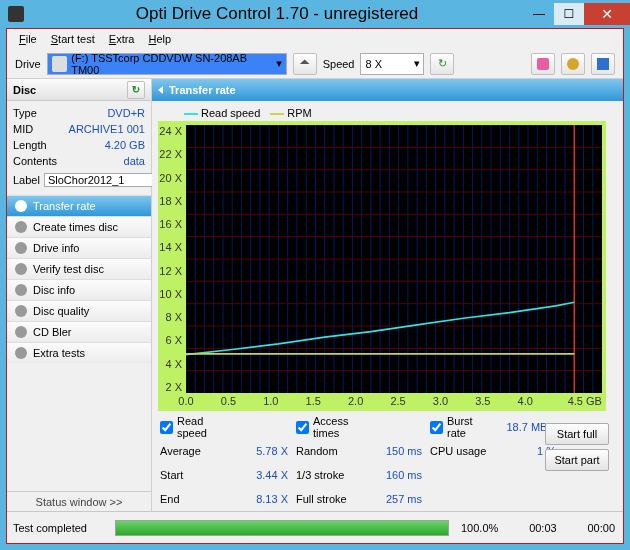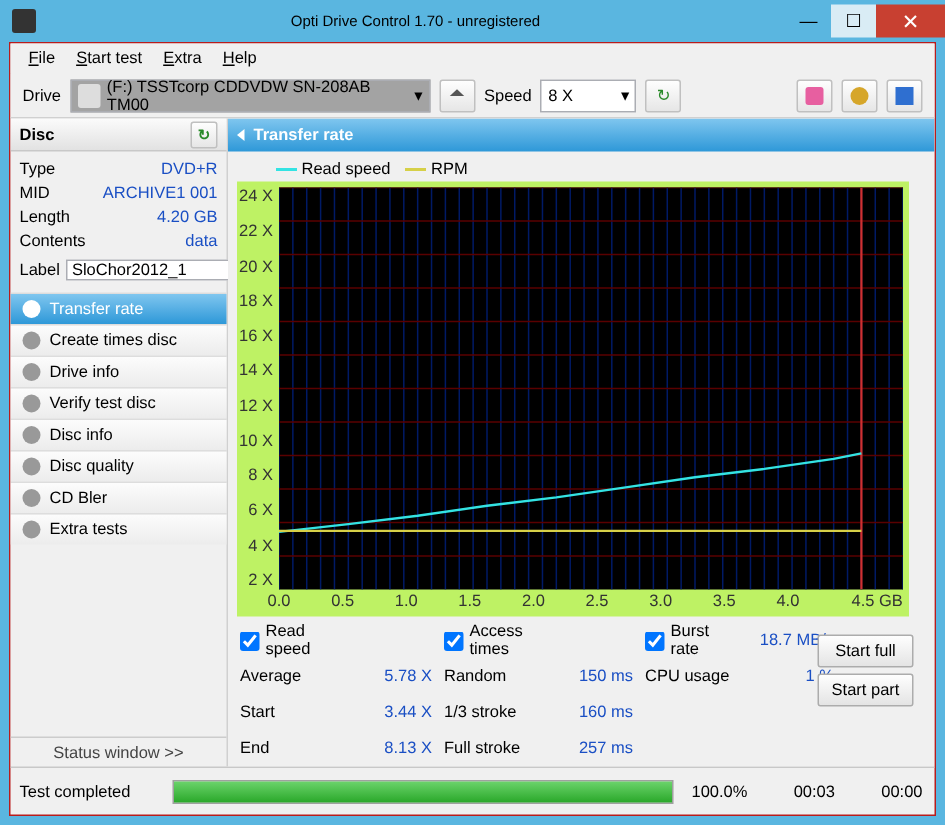--- a/index.html
+++ b/index.html
@@ -1,31 +1,31 @@
 <!DOCTYPE html>
 <html><head>
 <meta charset="utf-8">
 <style>
 *{box-sizing:border-box;margin:0;padding:0;font-family:"Segoe UI",Tahoma,sans-serif;font-size:11px}
 body{background:#5ab6e0;width:630px;height:550px;overflow:hidden}
 .win{background:#5ab6e0;width:630px;height:550px;display:flex;flex-direction:column}
 .titlebar{height:28px;display:flex;align-items:center;padding:0 0 0 8px;color:#000}
 .titlebar .ico{width:16px;height:16px;background:#333;border-radius:2px;margin-right:6px}
-.titlebar .ttl{flex:1;text-align:center;font-size:10px}
+.titlebar .ttl{flex:1;text-align:center;font-size:17px}
 .wbtns{display:flex}
 .wbtn{width:30px;height:22px;display:flex;align-items:center;justify-content:center;font-size:12px;color:#000}
 .wbtn.close{width:46px;background:#c84031;color:#fff;font-size:14px}
 .wbtn.max{background:#d9ecf5}
 .client{flex:1;background:#f0f0f0;margin:0 6px 6px 6px;display:flex;flex-direction:column;border:1px solid #b91c1c}
 .menubar{height:20px;display:flex;align-items:center;gap:2px;padding:2px 6px;background:#f0f0f0}
 .menubar span{padding:2px 6px;cursor:default}
 .menubar span u{text-decoration:underline}
 .toolbar{height:30px;display:flex;align-items:center;gap:6px;padding:3px 8px;border-bottom:1px solid #d0d0d0;background:#f0f0f0}
 .toolbar .lbl{font-weight:normal}
-.drvcombo{flex:0 0 240px;height:22px;border:1px solid #abadb3;background:#a3a3a3;display:flex;align-items:center;padding:0 4px;gap:4px}
+.drvcombo{flex:0 0 240px;height:22px;border:1px solid #abadb3;background:#3b82f6;display:flex;align-items:center;padding:0 4px;gap:4px}
 .drvcombo .di{width:16px;height:16px;background:#ddd;border-radius:2px}
 .spdcombo{width:64px;height:22px;border:1px solid #abadb3;background:#fff;padding:0 4px;display:flex;align-items:center;justify-content:space-between}
 .tbtn{width:24px;height:22px;border:1px solid #c0c0c0;background:linear-gradient(#fefefe,#e6e6e6);display:flex;align-items:center;justify-content:center;border-radius:2px}
 .tbtn .g{width:12px;height:12px}
 .eject{background:#555;clip-path:polygon(50% 10%,90% 55%,10% 55%);width:12px;height:10px}
 .body{flex:1;display:flex;overflow:hidden}
 .sidebar{width:145px;background:#f0f0f0;display:flex;flex-direction:column;border-right:1px solid #d0d0d0}
 .panelhdr{height:22px;background:linear-gradient(#fbfbfb,#e2e2e2);border-bottom:1px solid #c8c8c8;display:flex;align-items:center;justify-content:space-between;padding:0 6px;font-weight:bold}
 .discprops{padding:4px 6px 6px 6px}
 .dprow{display:flex;justify-content:space-between;height:16px;align-items:center}

